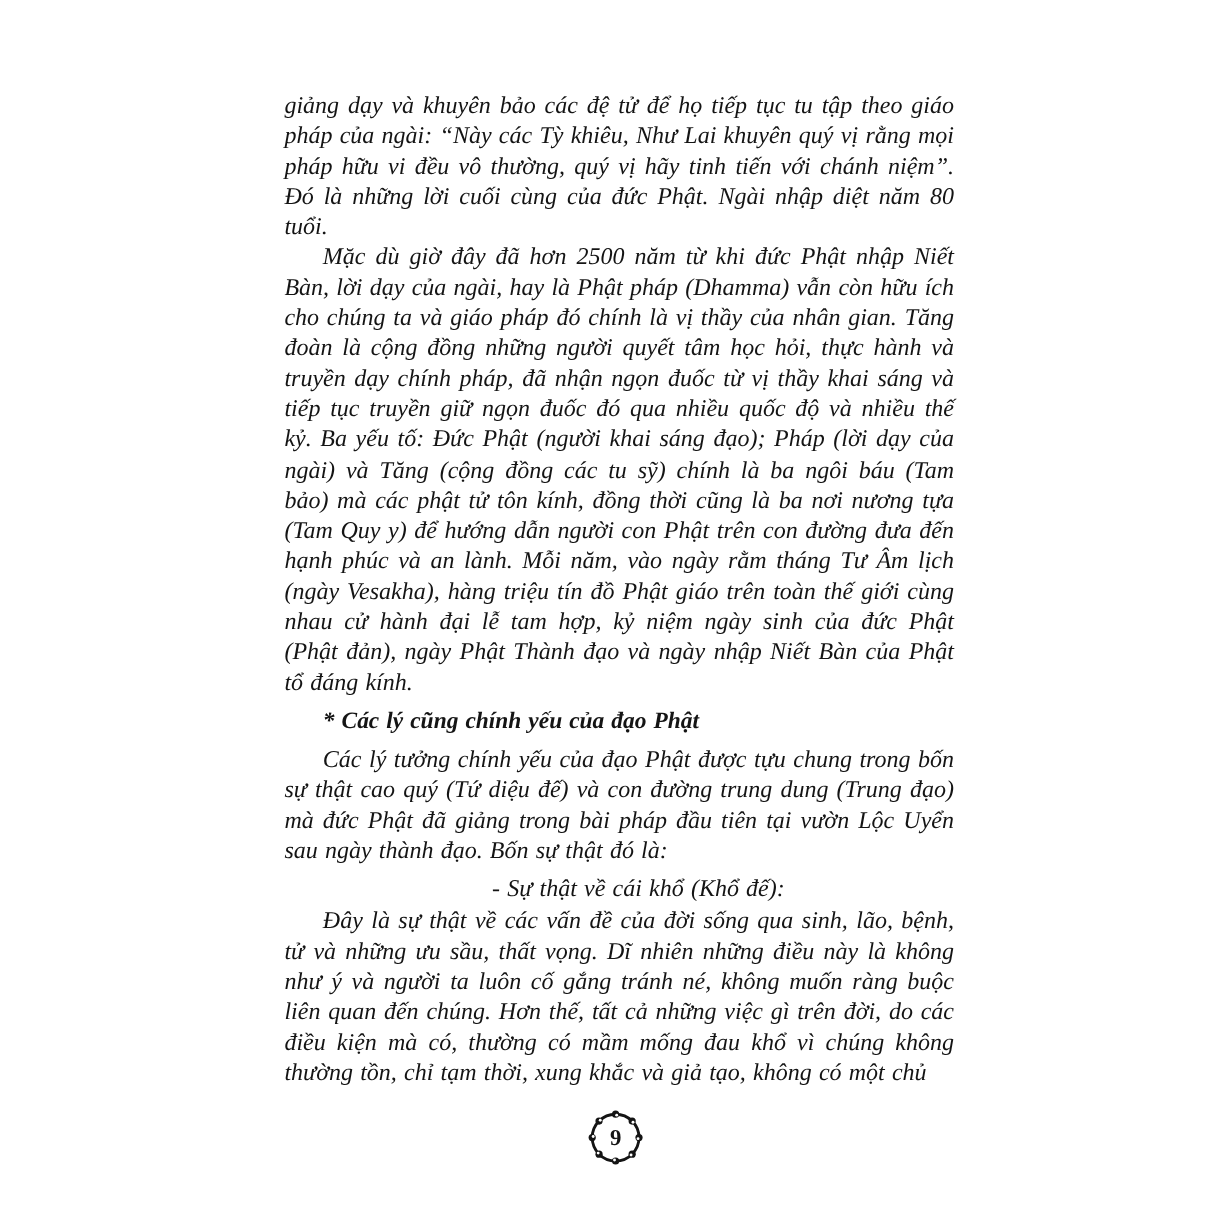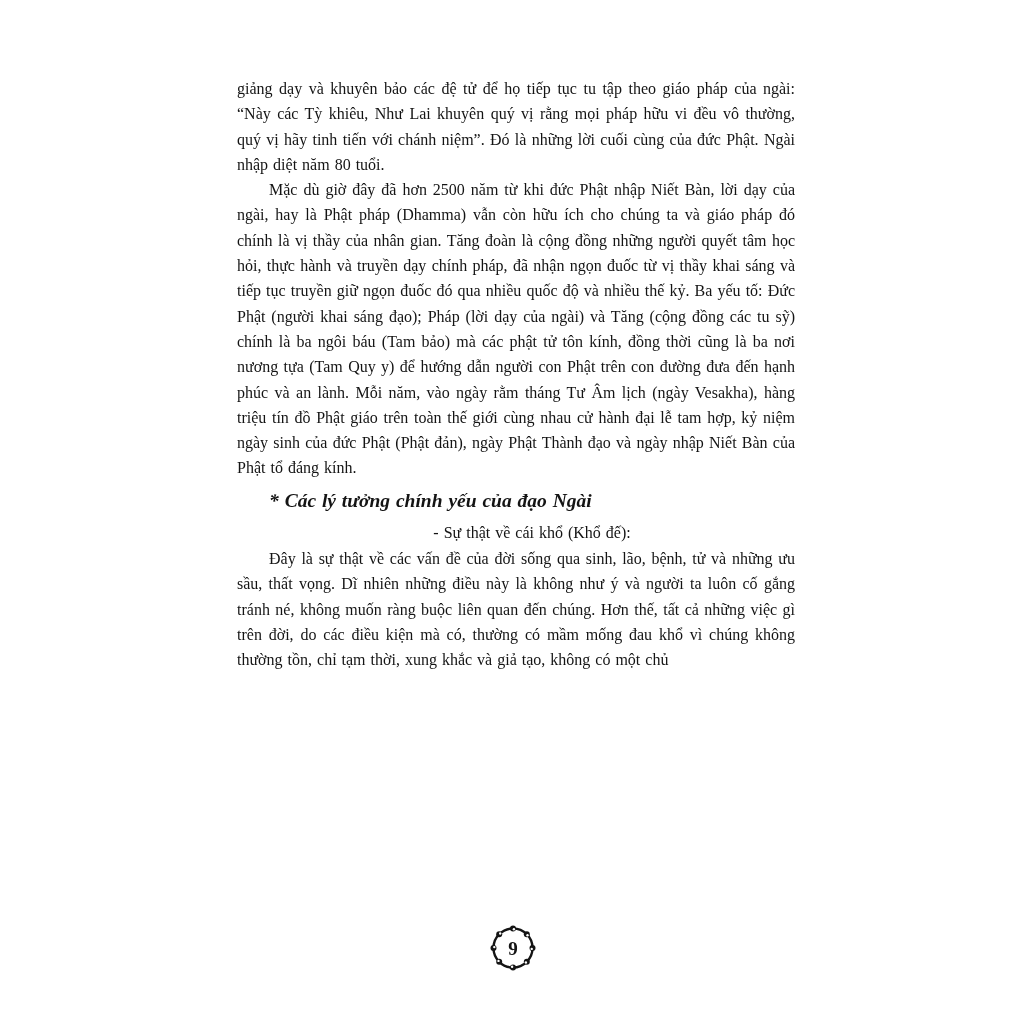--- a/index.html
+++ b/index.html
@@ -17,24 +17,25 @@
     color: #141414;
   }
   .text-block {
     position: absolute;
     left: 237px;
     top: 76px;
     width: 558px;
   }
   .para {
     margin: 0;
-    font-size: 16px;
+    font-size: 20px;
     line-height: 25.3px;
     text-align: justify;
     word-spacing: 1px;
+    font-style: italic;
   }
   .para.indent {
     text-indent: 32px;
   }
   .heading {
     margin: 7px 0 7px 0;
     font-size: 19.5px;
     line-height: 25px;
     font-weight: bold;
     font-style: italic;
@@ -77,22 +78,23 @@
 </head>
 <body>
 
 <div class="page">
 
   <div class="text-block">
     <p class="para">giảng dạy và khuyên bảo các đệ tử để họ tiếp tục tu tập theo giáo pháp của ngài: “Này các Tỳ khiêu, Như Lai khuyên quý vị rằng mọi pháp hữu vi đều vô thường, quý vị hãy tinh tiến với chánh niệm”. Đó là những lời cuối cùng của đức Phật. Ngài nhập diệt năm 80 tuổi.</p>
 
     <p class="para indent">Mặc dù giờ đây đã hơn 2500 năm từ khi đức Phật nhập Niết Bàn, lời dạy của ngài, hay là Phật pháp (Dhamma) vẫn còn hữu ích cho chúng ta và giáo pháp đó chính là vị thầy của nhân gian. Tăng đoàn là cộng đồng những người quyết tâm học hỏi, thực hành và truyền dạy chính pháp, đã nhận ngọn đuốc từ vị thầy khai sáng và tiếp tục truyền giữ ngọn đuốc đó qua nhiều quốc độ và nhiều thế kỷ. Ba yếu tố: Đức Phật (người khai sáng đạo); Pháp (lời dạy của ngài) và Tăng (cộng đồng các tu sỹ) chính là ba ngôi báu (Tam bảo) mà các phật tử tôn kính, đồng thời cũng là ba nơi nương tựa (Tam Quy y) để hướng dẫn người con Phật trên con đường đưa đến hạnh phúc và an lành. Mỗi năm, vào ngày rằm tháng Tư Âm lịch (ngày Vesakha), hàng triệu tín đồ Phật giáo trên toàn thế giới cùng nhau cử hành đại lễ tam hợp, kỷ niệm ngày sinh của đức Phật (Phật đản), ngày Phật Thành đạo và ngày nhập Niết Bàn của Phật tổ đáng kính.</p>
 
-    <p class="para heading">* Các lý tưởng chính yếu của đạo Ngài</p>
+    <p class="para heading">* Các lý cũng chính yếu của đạo Phật</p>
 
+    <p class="para indent">Các lý tưởng chính yếu của đạo Phật được tựu chung trong bốn sự thật cao quý (Tứ diệu đế) và con đường trung dung (Trung đạo) mà đức Phật đã giảng trong bài pháp đầu tiên tại vườn Lộc Uyển sau ngày thành đạo. Bốn sự thật đó là:</p>
 
     <p class="para list-line">- Sự thật về cái khổ (Khổ đế):</p>
 
     <p class="para indent">Đây là sự thật về các vấn đề của đời sống qua sinh, lão, bệnh, tử và những ưu sầu, thất vọng. Dĩ nhiên những điều này là không như ý và người ta luôn cố gắng tránh né, không muốn ràng buộc liên quan đến chúng. Hơn thế, tất cả những việc gì trên đời, do các điều kiện mà có, thường có mầm mống đau khổ vì chúng không thường tồn, chỉ tạm thời, xung khắc và giả tạo, không có một chủ</p>
   </div>
 
   <div class="page-number-ornament">
     <svg width="48" height="48" viewBox="0 0 48 48">
       <circle cx="24" cy="24" r="19.5" fill="none" stroke="#141414" stroke-width="2.4"></circle>
 

